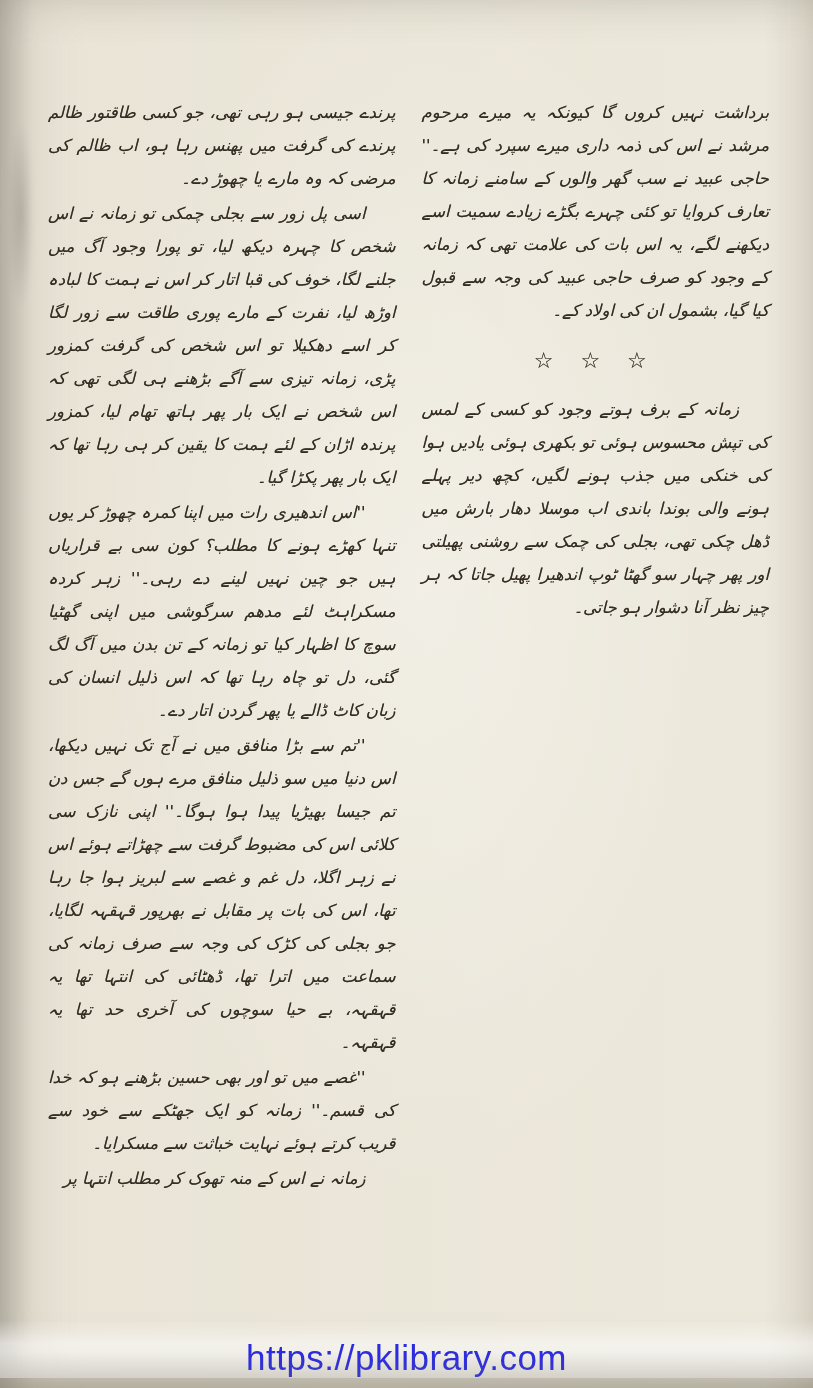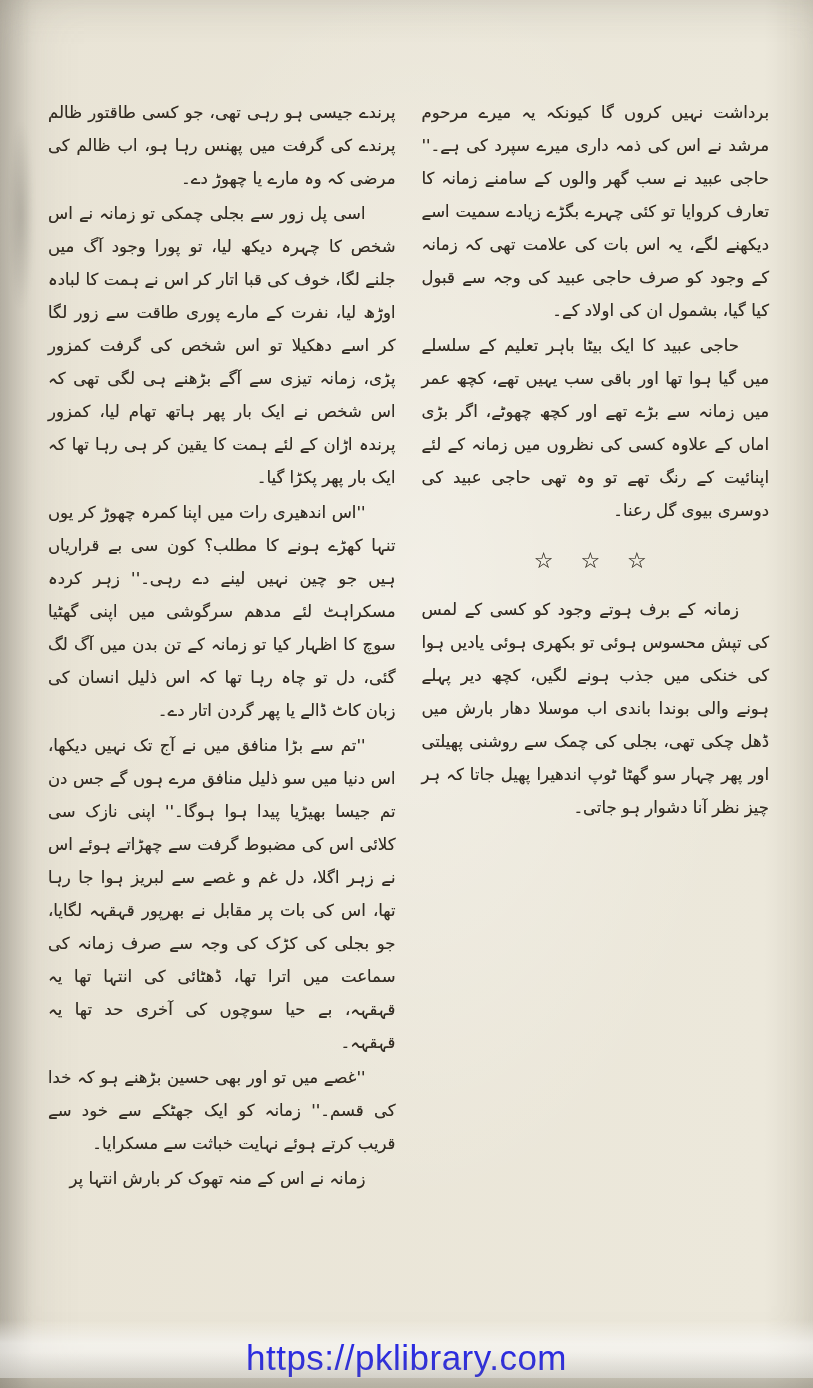--- a/index.html
+++ b/index.html
@@ -46,20 +46,21 @@
     gap: 26px;
   }
   .col {
     width: 348px;
     direction: rtl;
     text-align: justify;
     color: #332c22;
     font-size: 16.5px;
     line-height: 2.0;
     text-shadow: 0 0 0.6px rgba(51,44,34,0.55);
+    font-style: italic;
   }
   .col p {
     margin: 0 0 2px 0;
   }
   .col p.indent { text-indent: 30px; }
   .star-divider {
     text-align: center;
     font-size: 22px;
     letter-spacing: 10px;
     color: #3a332a;
@@ -88,32 +89,31 @@
 </head>
 <body>
 
 <div class="page">
   <div class="smudge-top"></div>
 
   <div class="columns">
 
     <div class="col">
       <p>برداشت نہیں کروں گا کیونکہ یہ میرے مرحوم مرشد نے اس کی ذمہ داری میرے سپرد کی ہے۔'' حاجی عبید نے سب گھر والوں کے سامنے زمانہ کا تعارف کروایا تو کئی چہرے بگڑے زیادے سمیت اسے دیکھنے لگے، یہ اس بات کی علامت تھی کہ زمانہ کے وجود کو صرف حاجی عبید کی وجہ سے قبول کیا گیا، بشمول ان کی اولاد کے۔</p>
-      <p class="indent">حاجی عبید کا ایک بیٹا باہر تعلیم کے سلسلے میں گیا ہوا تھا اور باقی سب یہیں تھے، کچھ عمر میں زمانہ سے بڑے تھے اور کچھ چھوٹے، اگر بڑی اماں کے علاوہ کسی کی نظروں میں زمانہ کے لئے اپنائیت کے رنگ تھے تو وہ تھی حاجی عبید کی دوسری بیوی گل رعنا۔</p>
       <p class="star-divider">☆ ☆ ☆</p>
       <p class="indent">زمانہ کے برف ہوتے وجود کو کسی کے لمس کی تپش محسوس ہوئی تو بکھری ہوئی یادیں ہوا کی خنکی میں جذب ہونے لگیں، کچھ دیر پہلے ہونے والی بوندا باندی اب موسلا دھار بارش میں ڈھل چکی تھی، بجلی کی چمک سے روشنی پھیلتی اور پھر چہار سو گھٹا ٹوپ اندھیرا پھیل جاتا کہ ہر چیز نظر آنا دشوار ہو جاتی۔</p>
     </div>
 
     <div class="col">
       <p>پرندے جیسی ہو رہی تھی، جو کسی طاقتور ظالم پرندے کی گرفت میں پھنس رہا ہو، اب ظالم کی مرضی کہ وہ مارے یا چھوڑ دے۔</p>
       <p class="indent">اسی پل زور سے بجلی چمکی تو زمانہ نے اس شخص کا چہرہ دیکھ لیا، تو پورا وجود آگ میں جلنے لگا، خوف کی قبا اتار کر اس نے ہمت کا لبادہ اوڑھ لیا، نفرت کے مارے پوری طاقت سے زور لگا کر اسے دھکیلا تو اس شخص کی گرفت کمزور پڑی، زمانہ تیزی سے آگے بڑھنے ہی لگی تھی کہ اس شخص نے ایک بار پھر ہاتھ تھام لیا، کمزور پرندہ اڑان کے لئے ہمت کا یقین کر ہی رہا تھا کہ ایک بار پھر پکڑا گیا۔</p>
       <p class="indent">''اس اندھیری رات میں اپنا کمرہ چھوڑ کر یوں تنہا کھڑے ہونے کا مطلب؟ کون سی بے قراریاں ہیں جو چین نہیں لینے دے رہی۔'' زہر کردہ مسکراہٹ لئے مدھم سرگوشی میں اپنی گھٹیا سوچ کا اظہار کیا تو زمانہ کے تن بدن میں آگ لگ گئی، دل تو چاہ رہا تھا کہ اس ذلیل انسان کی زبان کاٹ ڈالے یا پھر گردن اتار دے۔</p>
       <p class="indent">''تم سے بڑا منافق میں نے آج تک نہیں دیکھا، اس دنیا میں سو ذلیل منافق مرے ہوں گے جس دن تم جیسا بھیڑیا پیدا ہوا ہوگا۔'' اپنی نازک سی کلائی اس کی مضبوط گرفت سے چھڑاتے ہوئے اس نے زہر اگلا، دل غم و غصے سے لبریز ہوا جا رہا تھا، اس کی بات پر مقابل نے بھرپور قہقہہ لگایا، جو بجلی کی کڑک کی وجہ سے صرف زمانہ کی سماعت میں اترا تھا، ڈھٹائی کی انتہا تھا یہ قہقہہ، بے حیا سوچوں کی آخری حد تھا یہ قہقہہ۔</p>
       <p class="indent">''غصے میں تو اور بھی حسین بڑھنے ہو کہ خدا کی قسم۔'' زمانہ کو ایک جھٹکے سے خود سے قریب کرتے ہوئے نہایت خباثت سے مسکرایا۔</p>
-      <p class="indent">زمانہ نے اس کے منہ تھوک کر بارش انتہا پر</p>
+      <p class="indent">زمانہ نے اس کے منہ تھوک کر مطلب انتہا پر</p>
     </div>
 
   </div>
 
   <div class="footer">
     <a href="#" class="watermark">https://pklibrary.com</a>
   </div>
 
   <div class="smudge-bottom"></div>
 </div>

